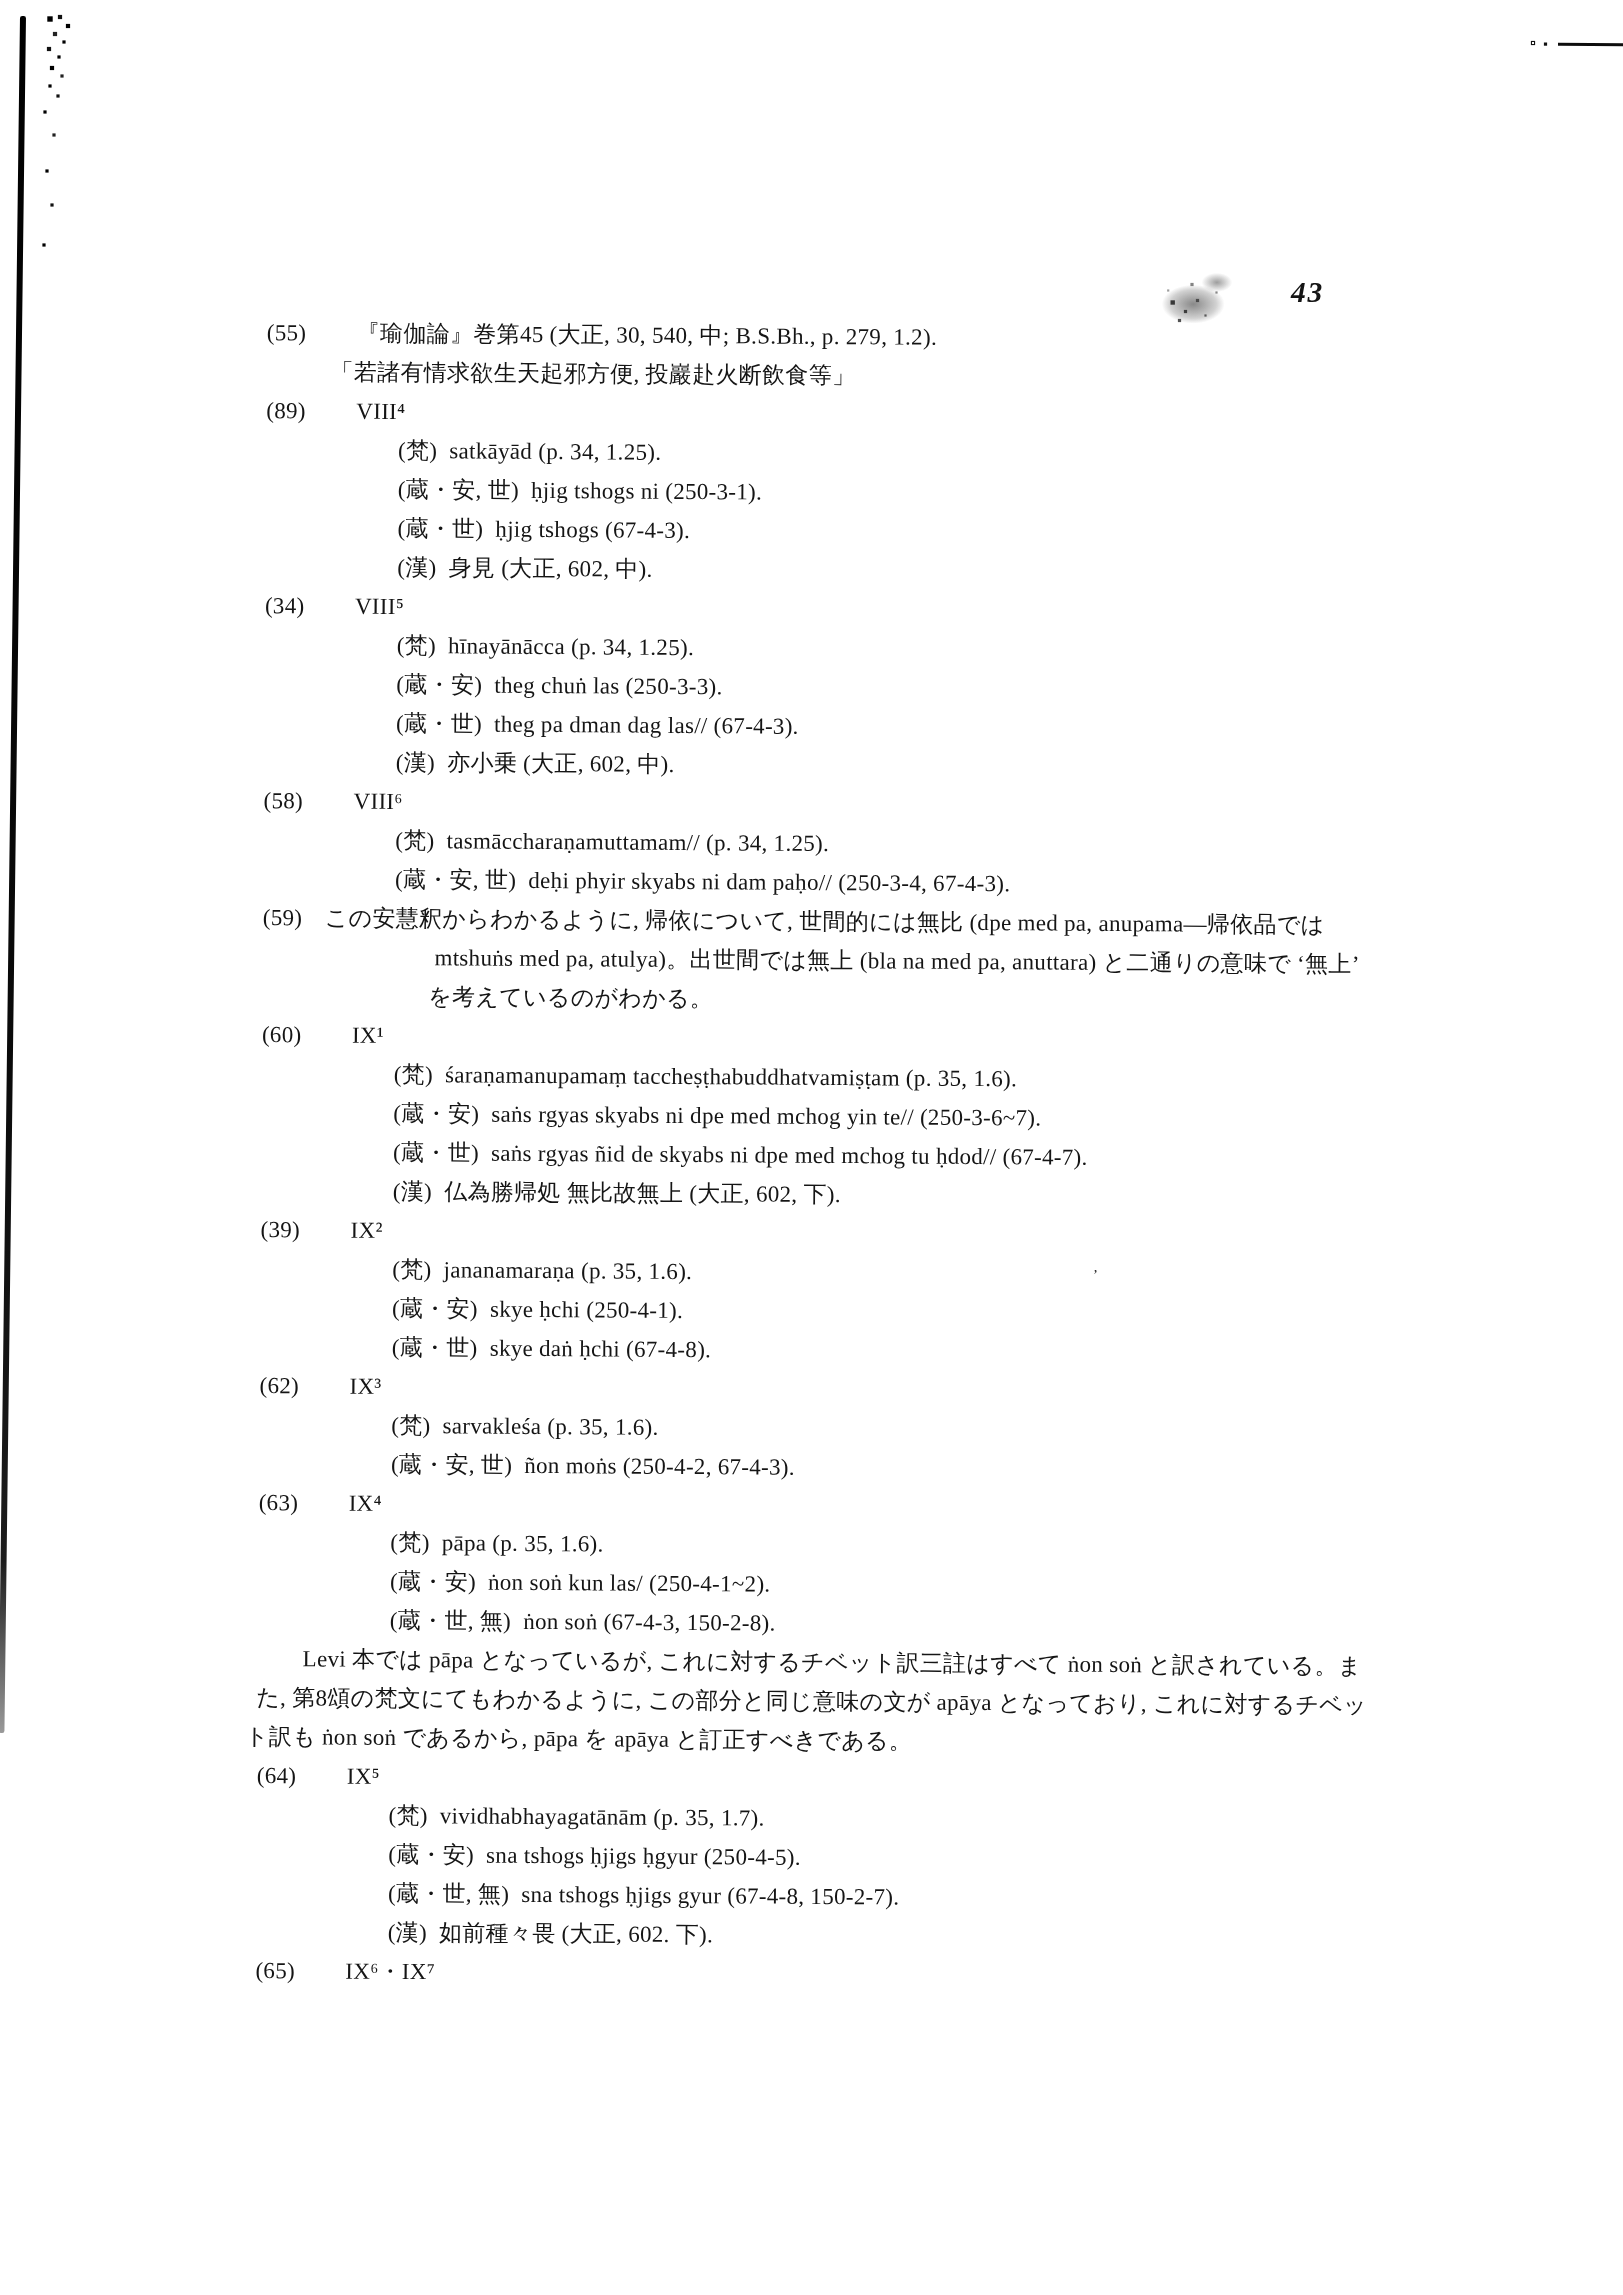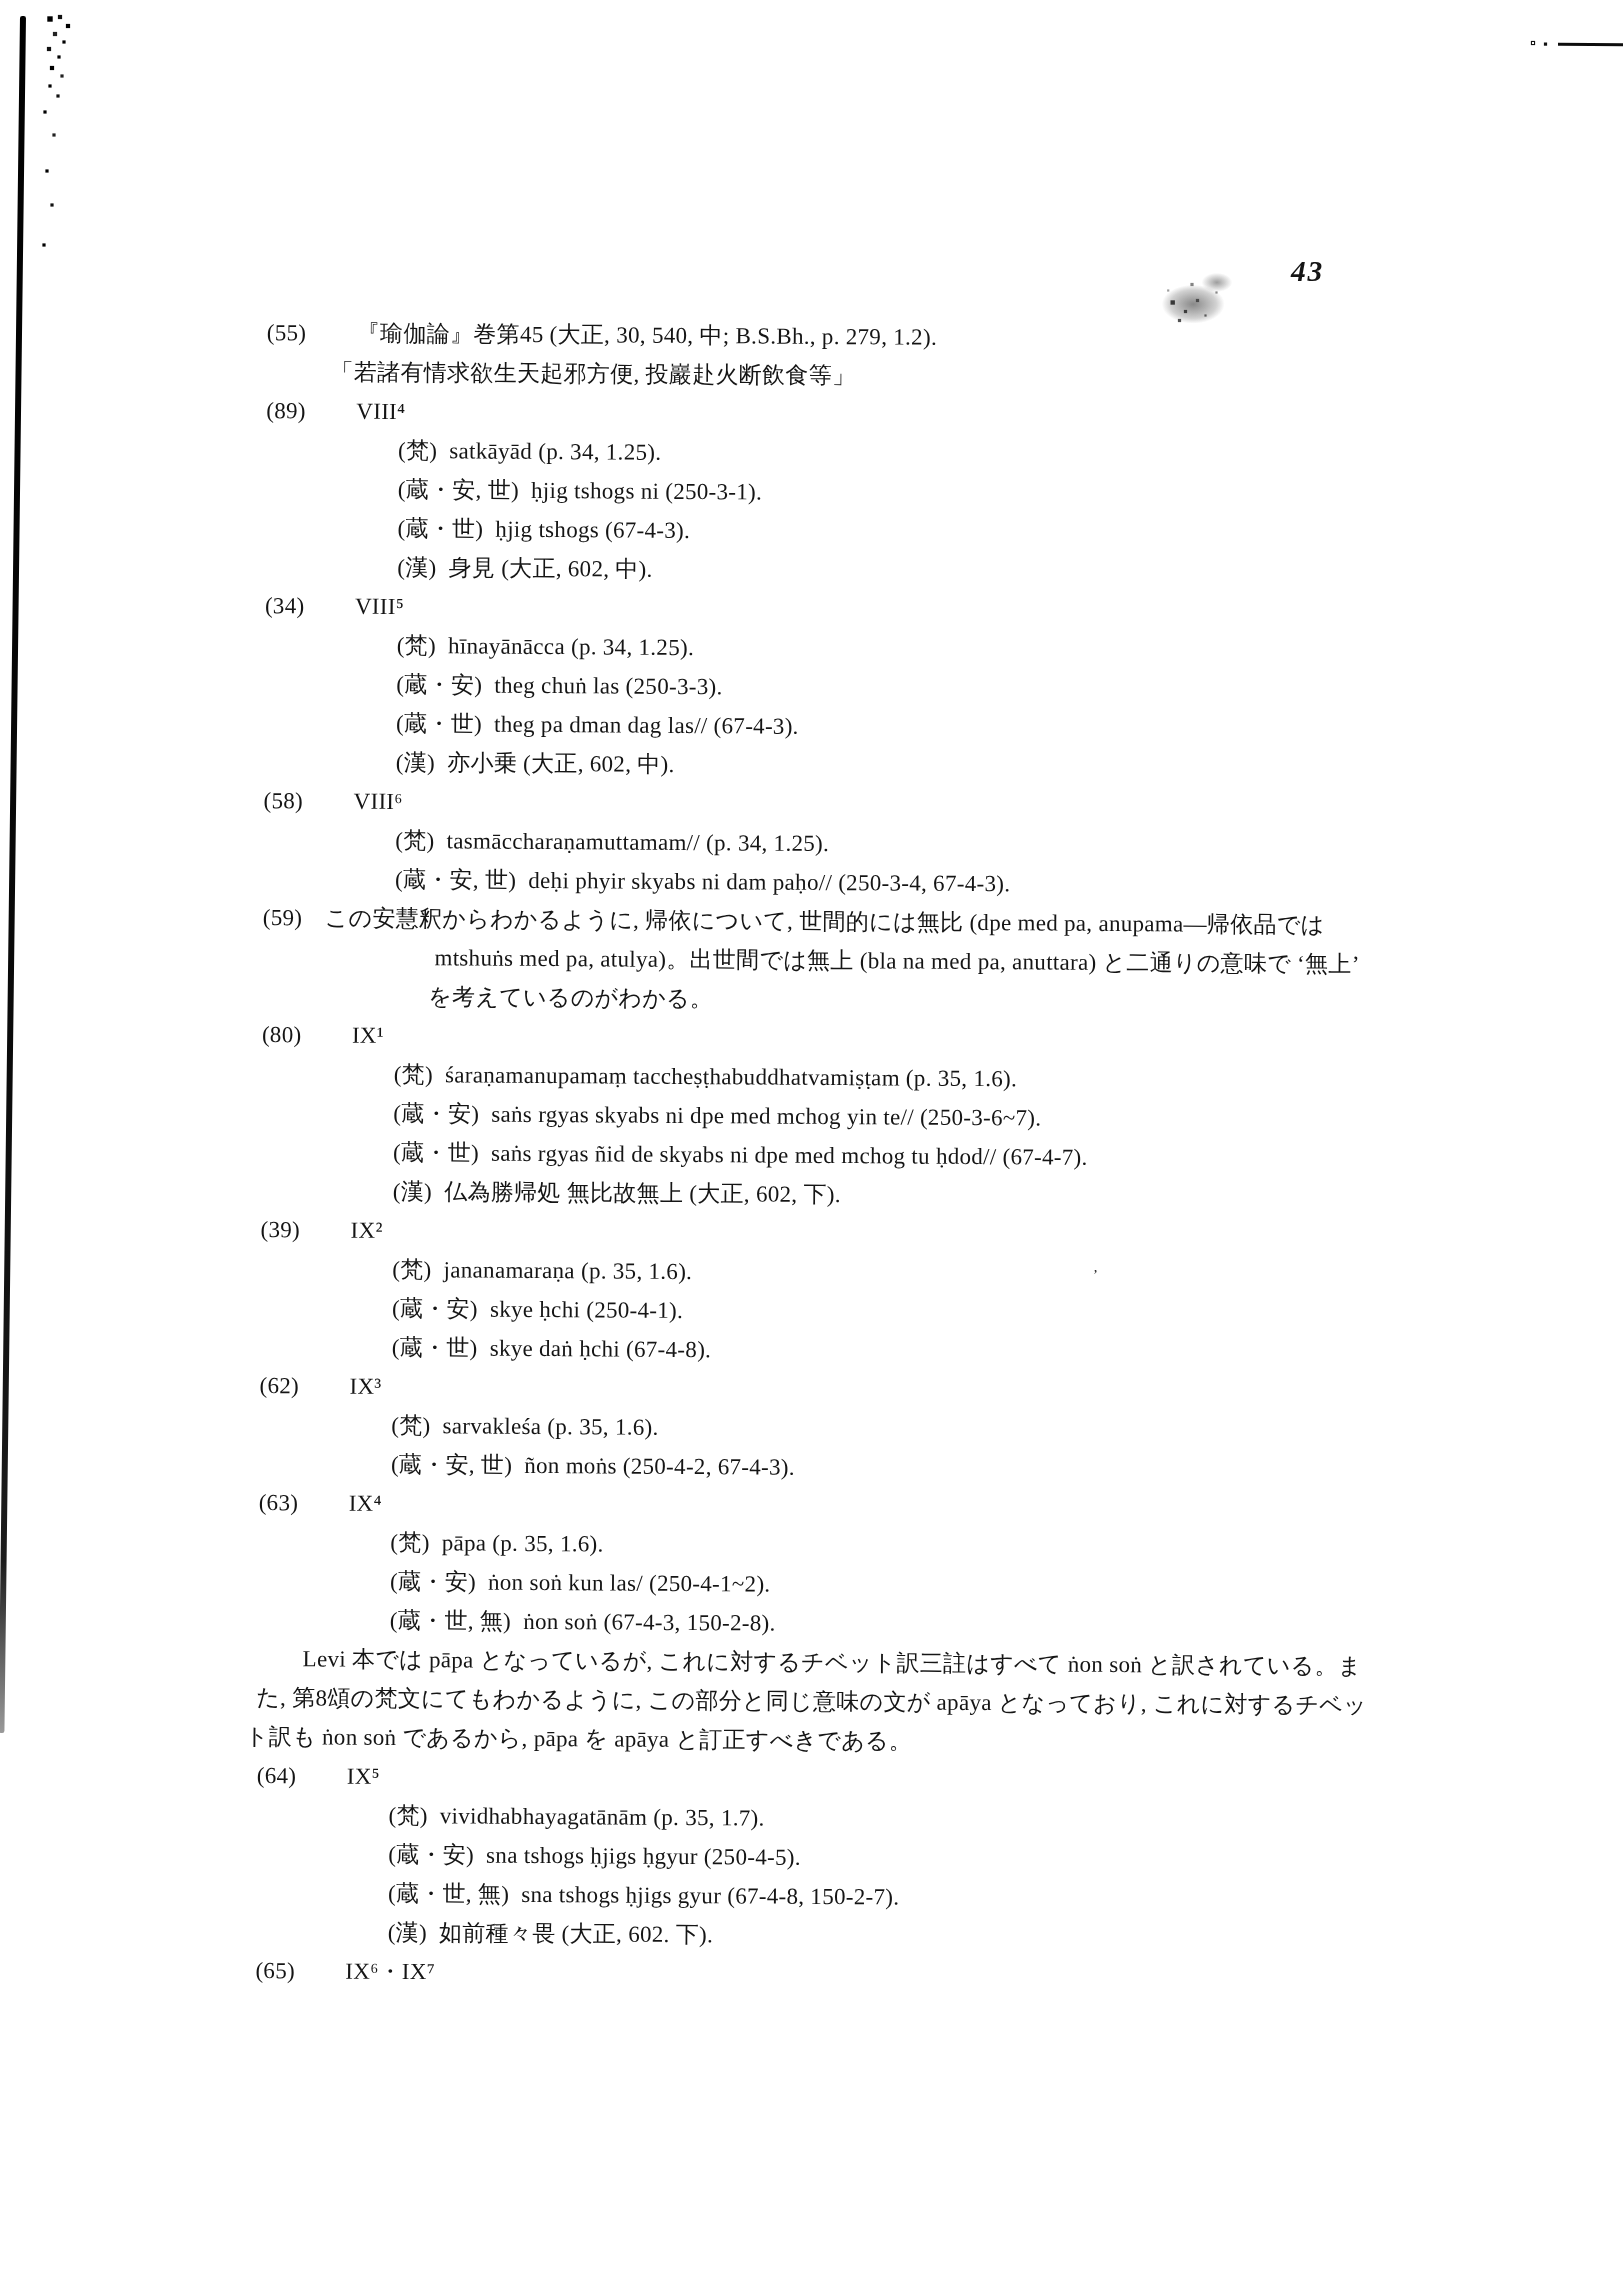--- a/index.html
+++ b/index.html
@@ -21,21 +21,21 @@
   .body  .txt{left:357px;}
   .quote .txt{left:331px;}
   .sub   .txt{left:399px;}
   .p59a  .txt{left:329px;}
   .p59b  .txt{left:439px;}
   .p59c  .txt{left:433px;}
   .lv1   .txt{left:312px;}
   .lv2   .txt{left:266px;}
   .lv3   .txt{left:255px;}
   #page-number{
-    position:absolute;left:1291px;top:255px;
+    position:absolute;left:1291px;top:276px;
     font-size:29.5px;font-style:italic;font-weight:bold;letter-spacing:1.7px;
   }
   
   #gutter-line{
     position:absolute;left:20.4px;top:16px;width:5.7px;height:1717px;
     background:linear-gradient(to bottom,#000 0%,#0a0a0a 60%,#1c1c1c 90%,rgba(0,0,0,.4)100%);
     transform:rotate(0.72deg);transform-origin:top left;border-radius:2.3px;
   }
   #corner-speckles{
     position:absolute;left:0;top:0;width:1.7px;height:1.7px;background:transparent;
@@ -98,21 +98,21 @@
     <div class="line sub"><span class="txt">(梵)  hīnayānācca (p. 34, 1.25).</span></div>
     <div class="line sub"><span class="txt">(蔵・安)  theg chuṅ las (250-3-3).</span></div>
     <div class="line sub"><span class="txt">(蔵・世)  theg pa dman dag las// (67-4-3).</span></div>
     <div class="line sub"><span class="txt">(漢)  亦小乗 (大正, 602, 中).</span></div>
     <div class="line body"><span class="num">(58)</span><span class="txt">VIII⁶</span></div>
     <div class="line sub"><span class="txt">(梵)  tasmāccharaṇamuttamam// (p. 34, 1.25).</span></div>
     <div class="line sub"><span class="txt">(蔵・安, 世)  deḥi phyir skyabs ni dam paḥo// (250-3-4, 67-4-3).</span></div>
     <div class="line p59a"><span class="num">(59)</span><span class="txt">この安慧釈からわかるように, 帰依について, 世間的には無比 (dpe med pa, anupama―帰依品では</span></div>
     <div class="line p59b"><span class="txt">mtshuṅs med pa, atulya)。出世間では無上 (bla na med pa, anuttara) と二通りの意味で ‘無上’</span></div>
     <div class="line p59c"><span class="txt">を考えているのがわかる。</span></div>
-    <div class="line body"><span class="num">(80)</span><span class="txt">IX¹</span></div>
+    <div class="line body"><span class="num">(60)</span><span class="txt">IX¹</span></div>
     <div class="line sub"><span class="txt">(梵)  śaraṇamanupamaṃ taccheṣṭhabuddhatvamiṣṭam (p. 35, 1.6).</span></div>
     <div class="line sub"><span class="txt">(蔵・安)  saṅs rgyas skyabs ni dpe med mchog yin te// (250-3-6~7).</span></div>
     <div class="line sub"><span class="txt">(蔵・世)  saṅs rgyas ñid de skyabs ni dpe med mchog tu ḥdod// (67-4-7).</span></div>
     <div class="line sub"><span class="txt">(漢)  仏為勝帰処 無比故無上 (大正, 602, 下).</span></div>
     <div class="line body"><span class="num">(39)</span><span class="txt">IX²</span></div>
     <div class="line sub"><span class="txt">(梵)  jananamaraṇa (p. 35, 1.6).</span></div>
     <div class="line sub"><span class="txt">(蔵・安)  skye ḥchi (250-4-1).</span></div>
     <div class="line sub"><span class="txt">(蔵・世)  skye daṅ ḥchi (67-4-8).</span></div>
     <div class="line body"><span class="num">(62)</span><span class="txt">IX³</span></div>
     <div class="line sub"><span class="txt">(梵)  sarvakleśa (p. 35, 1.6).</span></div>

